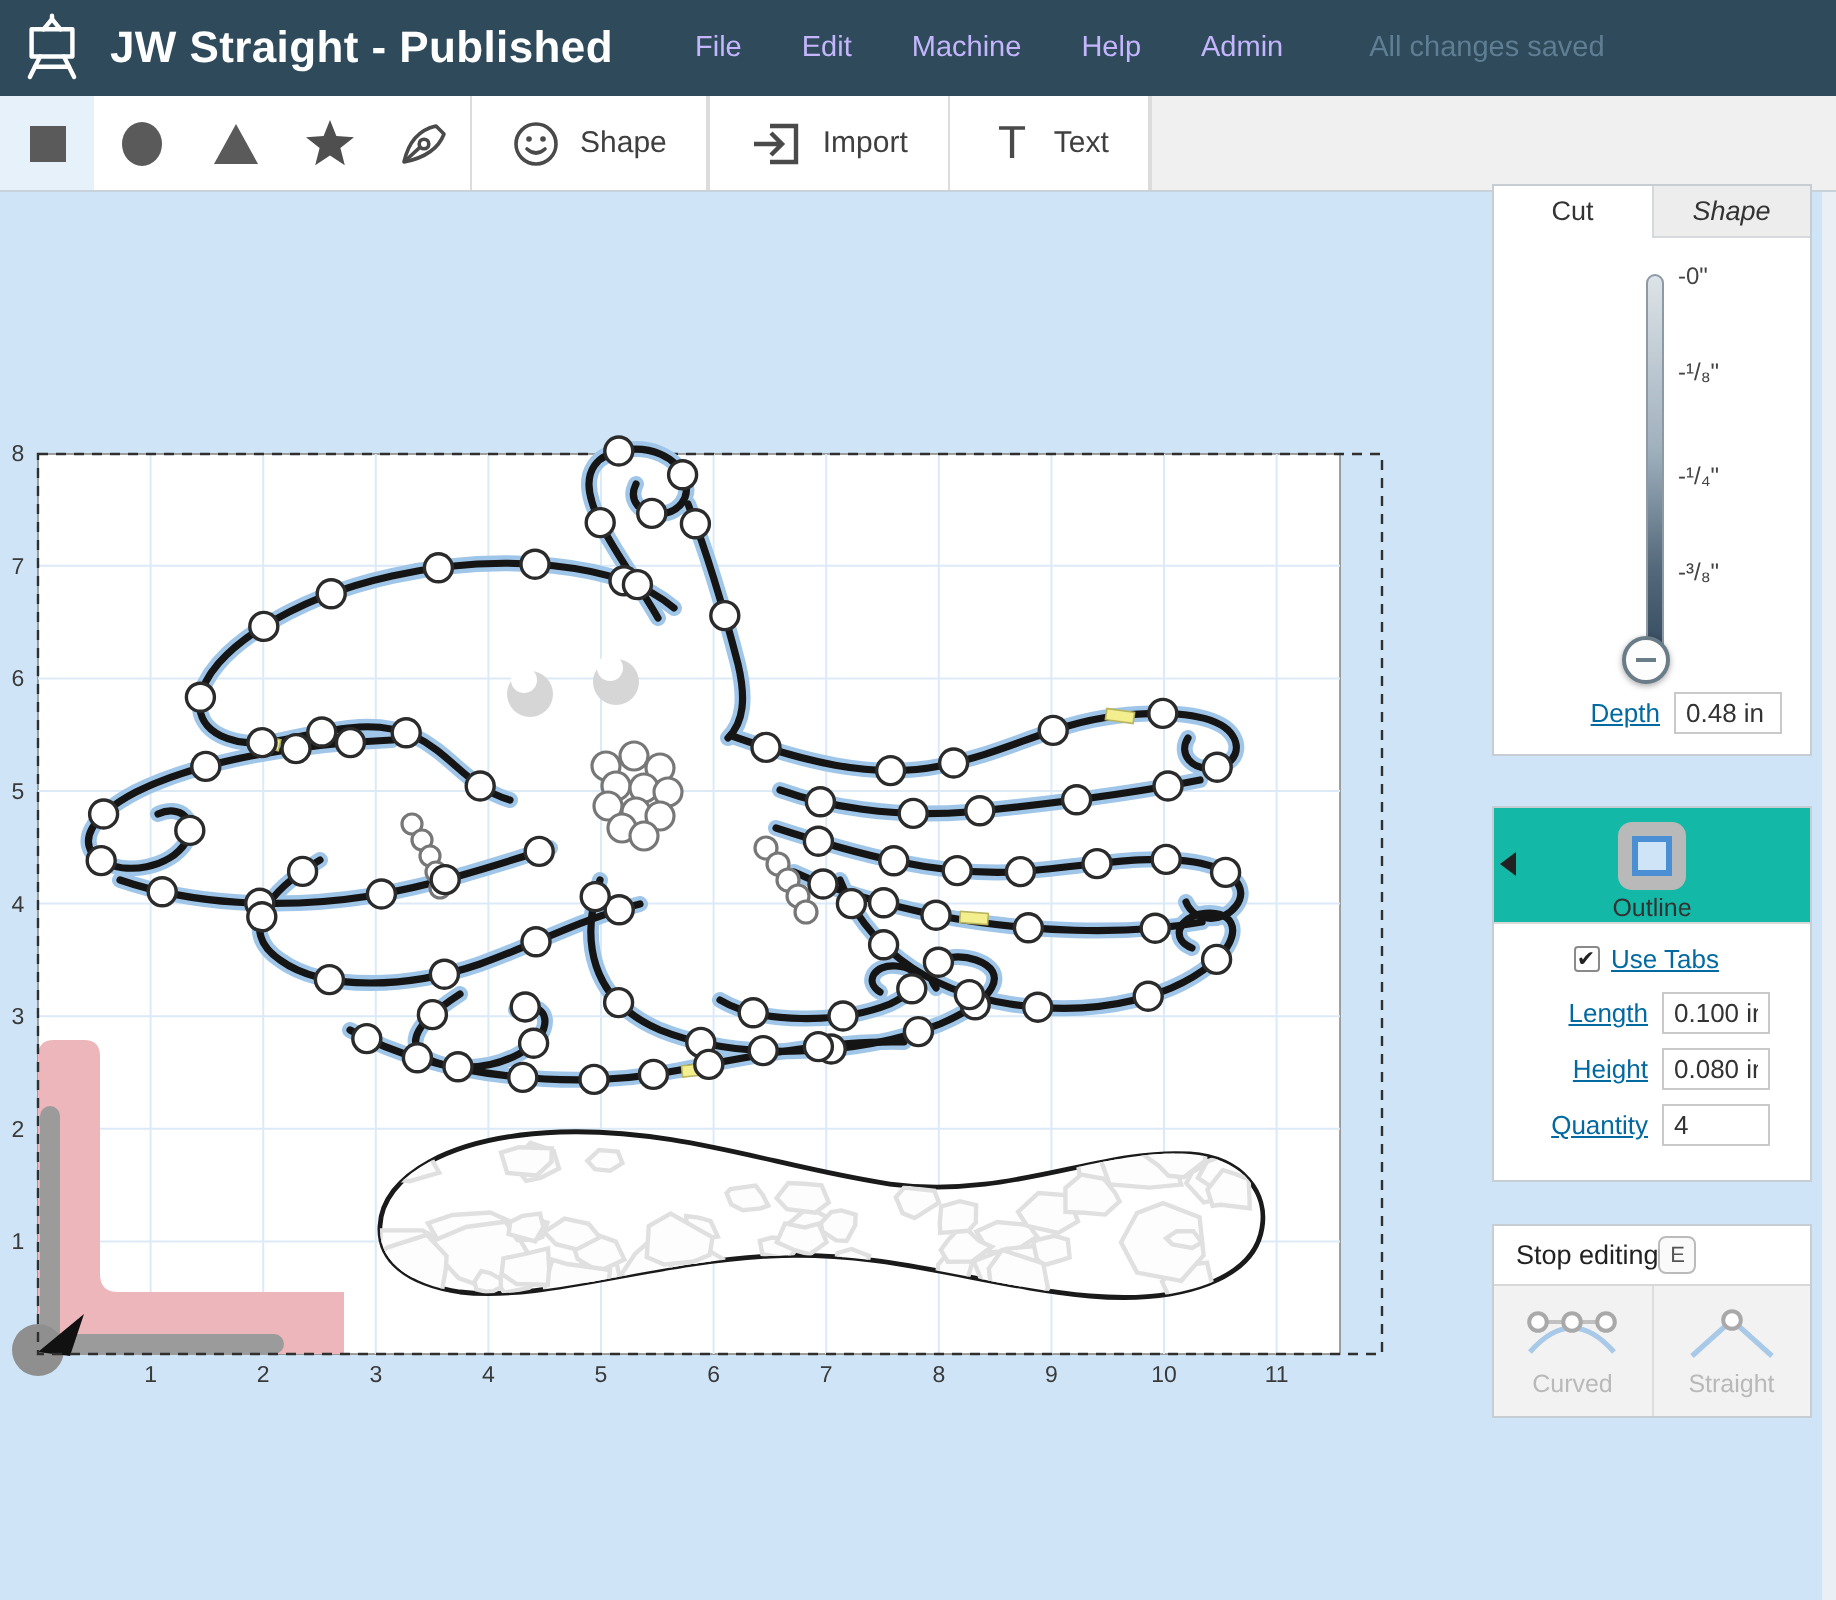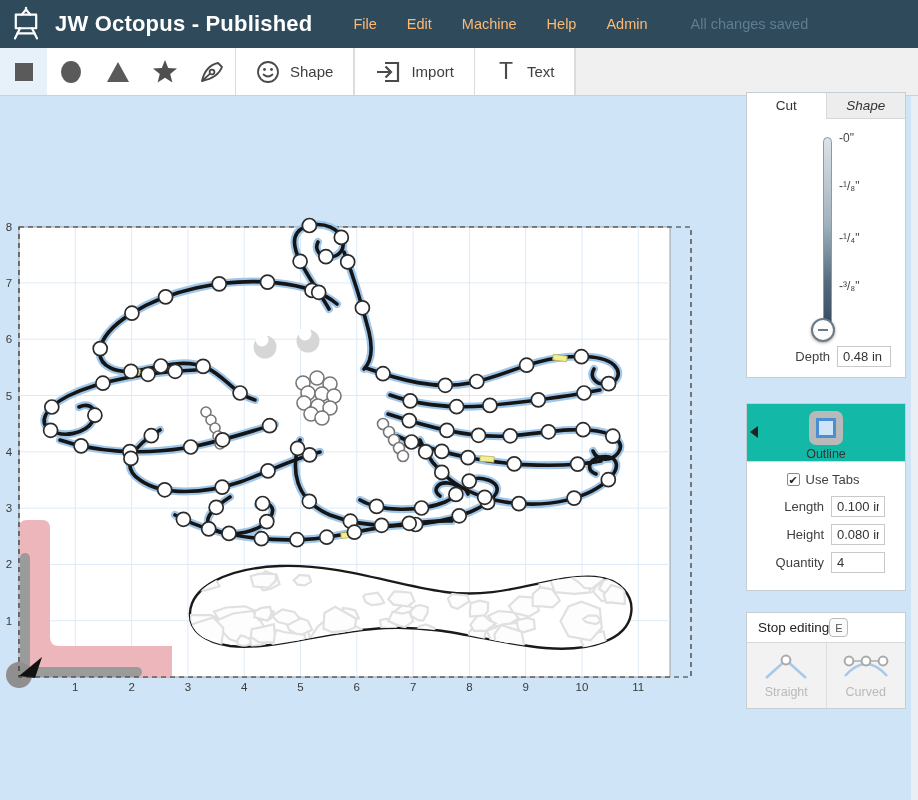--- a/index.html
+++ b/index.html
@@ -3,21 +3,21 @@
 <meta charset="utf-8">
 <style>
   html,body{margin:0;padding:0;background:#cfe4f6;}
   *{box-sizing:border-box;font-family:"Liberation Sans",sans-serif;}
   #app{position:relative;width:918px;height:800px;overflow:hidden;background:#cfe4f6;}
 
   
   #header{position:absolute;left:0;top:0;width:918px;height:48px;background:#2e4a5b;display:flex;align-items:center;z-index:5;}
   #logo{margin:0 12px 0 9px;flex:0 0 auto;}
   #title{color:#fff;font-size:22px;font-weight:700;letter-spacing:.2px;margin-right:26px;white-space:nowrap;}
-  .menu-item{color:#fdba74;font-size:14.5px;padding:6px 15px;cursor:pointer;white-space:nowrap;}
+  .menu-item{color:#c4b5fd;font-size:14.5px;padding:6px 15px;cursor:pointer;white-space:nowrap;}
   #save-status{color:#5f7e93;font-size:14.5px;margin-left:28px;white-space:nowrap;}
 
   
   #toolbar{position:absolute;left:0;top:48px;width:918px;height:48px;background:#fff;border-bottom:1px solid #c8d2da;display:flex;align-items:stretch;z-index:5;}
   .tool-btn{width:47px;display:flex;align-items:center;justify-content:center;cursor:pointer;}
   .tool-btn.selected{background:#e7f1fa;}
   .tool-sep{width:1px;background:#dcdcdc;}
   .tool-wide{display:flex;align-items:center;gap:10px;padding:0 20px;cursor:pointer;font-size:15px;color:#3f3f3f;}
   #toolbar-filler{flex:1;background:#f0f0f0;border-left:1px solid #dcdcdc;}
 
@@ -31,21 +31,21 @@
   .tab{flex:1;display:flex;align-items:center;justify-content:center;font-size:13.5px;color:#333;cursor:pointer;}
   .tab.active{background:#fff;border-bottom:1px solid #fff;margin-bottom:-1px;}
   .tab.inactive{background:#ededee;border-left:1px solid #d5d9dc;font-style:italic;}
   #slider-track{position:absolute;left:76px;top:44px;width:9px;height:196px;border-radius:5px;
      background:linear-gradient(#dde3e8,#9fb0bd 45%,#54697b 75%,#32485c);border:1px solid #8d9aa5;}
   .slider-tick{position:absolute;left:92px;font-size:12px;color:#444;white-space:nowrap;}
   #slider-handle{position:absolute;left:64px;top:225px;width:24px;height:24px;border-radius:50%;background:#fdfdfd;
      border:2px solid #6b7c89;box-shadow:0 1px 3px rgba(0,0,0,.35);display:flex;align-items:center;justify-content:center;cursor:pointer;}
   #slider-handle::after{content:"";width:10px;height:2px;background:#6b7c89;display:block;}
   #depth-row{position:absolute;left:0;right:14px;bottom:10px;display:flex;align-items:center;justify-content:flex-end;gap:7px;}
-  .field-label{font-size:13px;color:#404040;}
+  .field-label{font-size:13px;color:#0369a1;text-decoration:underline;}
   .field-input{width:54px;height:21px;border:1px solid #c9c9c9;font-size:13px;color:#333;padding:1px 5px;background:#fff;}
 
   #box-cuttype{top:403px;height:188px;}
   #cuttype-tiles{display:flex;height:58px;border-bottom:1px solid #d8d8d8;position:relative;}
   .cut-tile{flex:1;display:flex;flex-direction:column;align-items:center;justify-content:center;cursor:pointer;}
   .cut-tile.selected{background:#14b8a6;justify-content:flex-end;}
   .cut-tile + .cut-tile{border-left:1px solid #d8d8d8;}
   .tile-label{font-size:12.5px;color:#333;margin-top:2px;}
   #outline-icon{width:34px;height:34px;background:#b9b9b9;border-radius:7px;display:flex;align-items:center;justify-content:center;}
   #outline-icon-inner{width:20px;height:20px;background:#cfe4f6;border:3px solid #4a8fd3;}
@@ -76,21 +76,21 @@
     <svg id="logo" width="34" height="36" viewBox="0 0 40 42">
       <g stroke="#fff" stroke-width="2.6" fill="none" stroke-linecap="round" stroke-linejoin="round">
         <path d="M8 10 H32 V26 H8 Z"></path>
         <path d="M15 10 L20 4 L25 10"></path>
         <path d="M20 4 V2"></path>
         <path d="M13 26 L7 38"></path>
         <path d="M27 26 L33 38"></path>
         <path d="M10 32 H30"></path>
       </g>
     </svg>
-    <div id="title">JW Octopus - Published</div>
+    <div id="title">JW Straight - Published</div>
     <div class="menu-item">File</div>
     <div class="menu-item">Edit</div>
     <div class="menu-item">Machine</div>
     <div class="menu-item">Help</div>
     <div class="menu-item">Admin</div>
     <div id="save-status">All changes saved</div>
   </div>
 
   <div id="toolbar">
     <div class="tool-btn selected">
@@ -468,32 +468,32 @@
   </div>
 
   <div class="panel-box" id="box-edit">
     <div id="stop-row">
       <span id="stop-label">Stop editing</span>
       <div id="key-badge">E</div>
     </div>
     <div id="mode-tiles">
       <div class="mode-tile">
         <svg width="52" height="30" viewBox="0 0 52 30">
-          <path d="M6 26 L26 8 L46 26" fill="none" stroke="#a9c9e9" stroke-width="2.6"></path>
-          <circle cx="26" cy="8" r="4.4" fill="#fff" stroke="#a9a9a9" stroke-width="2"></circle>
-        </svg>
-        <div class="mode-label">Straight</div>
-      </div>
-      <div class="mode-tile">
-        <svg width="52" height="30" viewBox="0 0 52 30">
           <path d="M5 24 Q26 0 47 24" fill="none" stroke="#a9c9e9" stroke-width="2.6"></path>
           <path d="M9 9 H43" stroke="#c0c0c0" stroke-width="2"></path>
           <circle cx="9" cy="9" r="4.4" fill="#fff" stroke="#a9a9a9" stroke-width="2"></circle>
           <circle cx="26" cy="9" r="4.4" fill="#fff" stroke="#a9a9a9" stroke-width="2"></circle>
           <circle cx="43" cy="9" r="4.4" fill="#fff" stroke="#a9a9a9" stroke-width="2"></circle>
         </svg>
         <div class="mode-label">Curved</div>
       </div>
+      <div class="mode-tile">
+        <svg width="52" height="30" viewBox="0 0 52 30">
+          <path d="M6 26 L26 8 L46 26" fill="none" stroke="#a9c9e9" stroke-width="2.6"></path>
+          <circle cx="26" cy="8" r="4.4" fill="#fff" stroke="#a9a9a9" stroke-width="2"></circle>
+        </svg>
+        <div class="mode-label">Straight</div>
+      </div>
     </div>
   </div>
 
   <div id="right-strip"></div>
 </div>
 
 </body></html>

